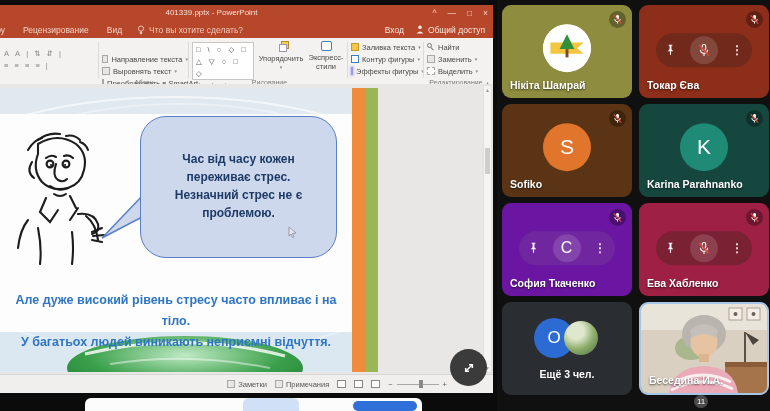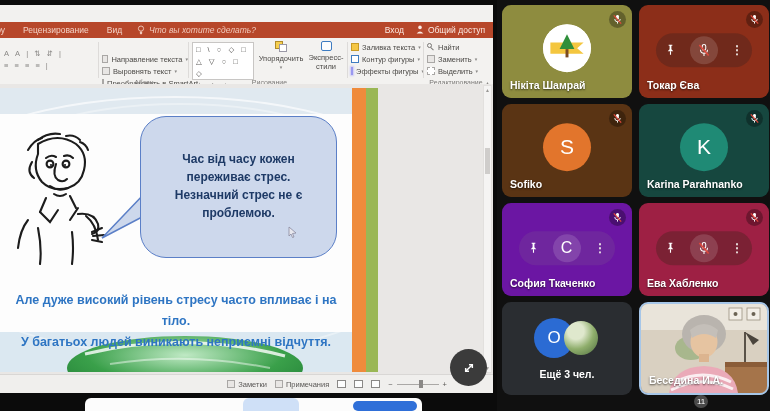--- a/index.html
+++ b/index.html
@@ -15,39 +15,39 @@
 
   .titlebar { position:absolute; left:0; top:0; width:100%; height:17px; background:#b7472a; }
   .title { position:absolute; left:0; right:70px; top:3px; text-align:center; font-size:8px; color:#f6e0d8; }
   .winctl { position:absolute; right:5px; top:2px; display:flex; gap:11px; font-size:8.5px; color:#f3d6cc; }
   .winctl span { cursor:default; line-height:12px; }
 
   .tabrow { position:absolute; left:0; top:17px; width:100%; height:16px; background:#b7472a;
             display:flex; align-items:center; font-size:8.5px; color:#f3d2c6; overflow:hidden; }
   .tab { padding:0 9px; white-space:nowrap; }
   .tab.partial { margin-left:-48px; }
-  .tellme { display:flex; align-items:center; gap:4px; margin-left:6px; color:#f1c9bb; white-space:nowrap;font-style:italic; }
+  .tellme { display:flex; align-items:center; gap:4px; margin-left:6px; color:#f1c9bb; white-space:nowrap; }
   .tabrow .right { margin-left:auto; display:flex; align-items:center; gap:12px; margin-right:8px; color:#fbe9e2; white-space:nowrap; }
   .share-btn { display:flex; gap:4px; }
 
   .ribbon { position:absolute; left:0; top:33px; width:100%; height:51px; background:#f3f2f0; border-bottom:1px solid #d5d3d1; font-size:7.5px; color:#4b4946; }
   .rsep { position:absolute; top:4px; bottom:10px; width:1px; background:#dddbd9; }
   .grp-label { position:absolute; bottom:2px; text-align:center; font-size:7px; color:#7a7876; width:100%; }
   .rb-col { position:absolute; top:3px; }
   .rb-row { display:flex; align-items:center; gap:3px; height:12px; white-space:nowrap; }
   .caret { font-size:5px; color:#8a8886; }
   .icbox { display:inline-block; width:8px; height:8px; border:1px solid #a9a7a5; background:#e8e6e4; }
   .icbox.fill { background:#f5c744; border-color:#c79b27; }
   .icbox.outline { background:#fff; border-color:#3e7cc1; }
   .icbox.glow { background:#fff; border-color:#9a98f0; box-shadow:0 0 2px 1px #c9c8f5; }
   .icbox.dash { background:#fff; border-style:dashed; }
   .mini-glyphs { letter-spacing:2px; color:#8a8886; font-size:7.5px;margin-top:12px; }
   .shapesbox { position:absolute; left:0; top:1px; width:62px; height:38px; background:#fff; border:1px solid #c8c6c4;
                font-size:7.5px; color:#5a5856; line-height:12px; padding:1px 3px; letter-spacing:2.5px; }
-  .bigbtn { display:flex; flex-direction:column; align-items:center; width:46px; text-align:left; line-height:9px; }
+  .bigbtn { display:flex; flex-direction:column; align-items:center; width:46px; text-align:center; line-height:9px; }
   .arr-ic { width:13px; height:11px; position:relative; margin-bottom:2px; }
   .arr-ic i { position:absolute; width:8px; height:8px; border:1px solid #b08c2a; background:#f6cf4f; }
   .arr-ic i:last-child { left:4px; top:3px; background:#fff; border-color:#9a98a6; }
   .qs-ic { width:11px; height:10px; background:#fdfdfd; border:1px solid #3e7cc1; border-radius:2px; margin-bottom:2px; }
   .magnifier { width:8px; height:8px; position:relative; }
   .magnifier i { position:absolute; left:0; top:0; width:5px; height:5px; border:1.2px solid #7a7876; border-radius:50%; }
   .magnifier b { position:absolute; left:4.4px; top:4.4px; width:3.5px; height:1.2px; background:#7a7876; transform:rotate(45deg); transform-origin:0 0; }
   .collapse { position:absolute; right:4px; bottom:2px; font-size:6px; color:#8a8886; }
 
   .canvas { position:absolute; left:0; top:79px; width:100%; height:290px; background:#e9e7e5; }
@@ -128,20 +128,29 @@
            background:#4a4a4a; color:#fff; font-size:8px; display:flex; align-items:center; justify-content:center; }
 </style>
 </head>
 <body>
 
 <div id="app">
 
   <div class="share">
     <div class="ppt">
 
+      <div class="titlebar">
+        <div class="title">401339.pptx - PowerPoint</div>
+        <div class="winctl">
+          <span>^</span>
+          <span>—</span>
+          <span>□</span>
+          <span>×</span>
+        </div>
+      </div>
 
       <div class="tabrow">
         <span class="tab partial">Слайд-шоу</span>
         <span class="tab">Рецензирование</span>
         <span class="tab">Вид</span>
         <span class="tellme">
           <svg width="8" height="10" viewBox="0 0 8 10">
             <circle cx="4" cy="3.6" r="2.6" fill="none" stroke="#f1c9bb" stroke-width="0.9"></circle>
             <rect x="2.9" y="6.6" width="2.2" height="2.6" rx="0.6" fill="#f1c9bb"></rect>
           </svg>

